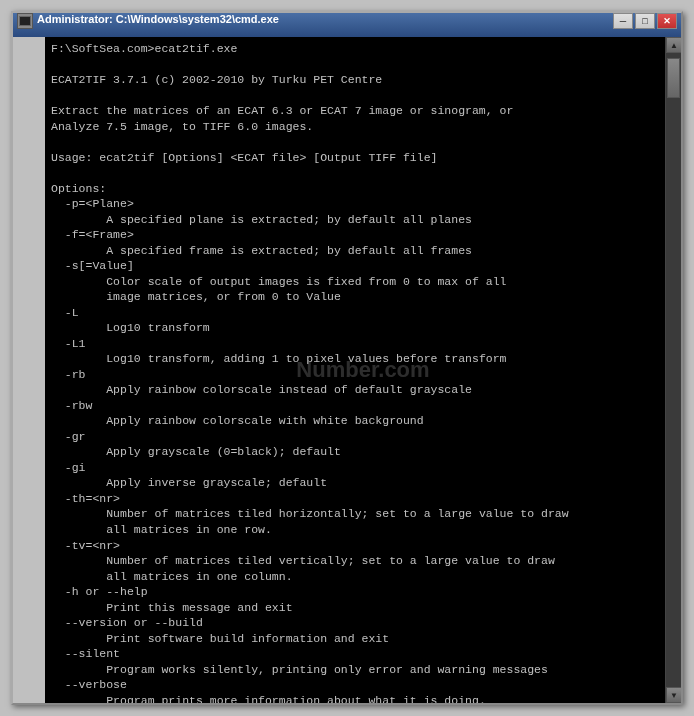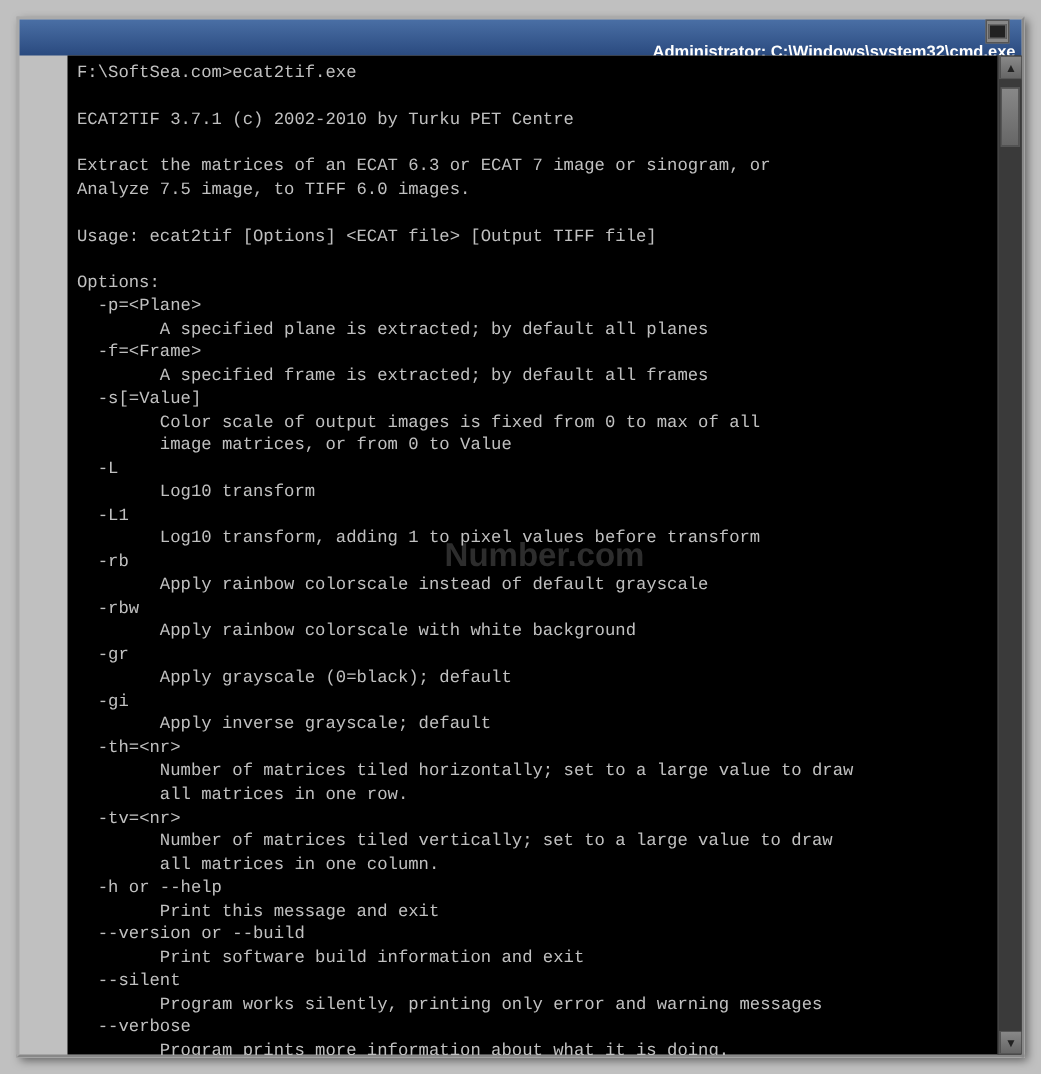--- a/index.html
+++ b/index.html
@@ -19,24 +19,23 @@
       border-top: 2px solid #aaa;
       border-left: 2px solid #aaa;
       display: flex;
       flex-direction: column;
       box-shadow: 2px 2px 6px rgba(0,0,0,0.5);
     }
     .titlebar {
       background: linear-gradient(to bottom, #4a6fa5 0%, #2a4a7f 100%);
       height: 24px;
       display: flex;
-      align-items: flex-end;
+      align-items: flex-start;
       padding: 0 4px;
       flex-shrink: 0;
-      flex-direction: column;
     }
     .titlebar-icon {
       width: 16px;
       height: 16px;
       margin-right: 4px;
       background: #888;
       border: 1px solid #555;
       flex-shrink: 0;
       display: flex;
       align-items: center;

